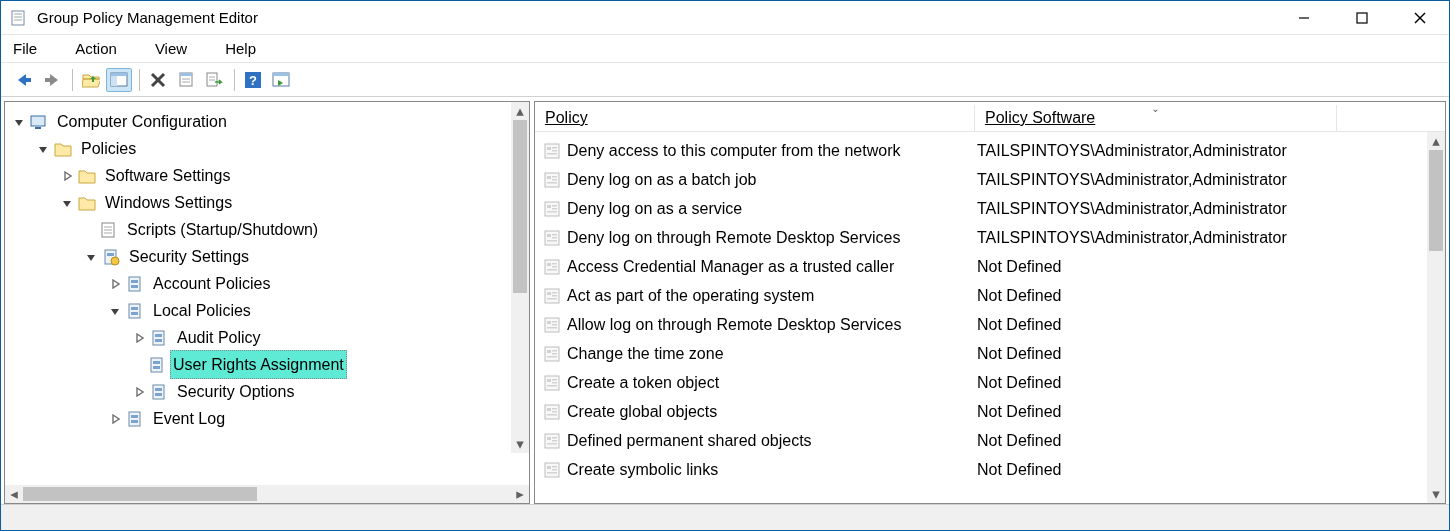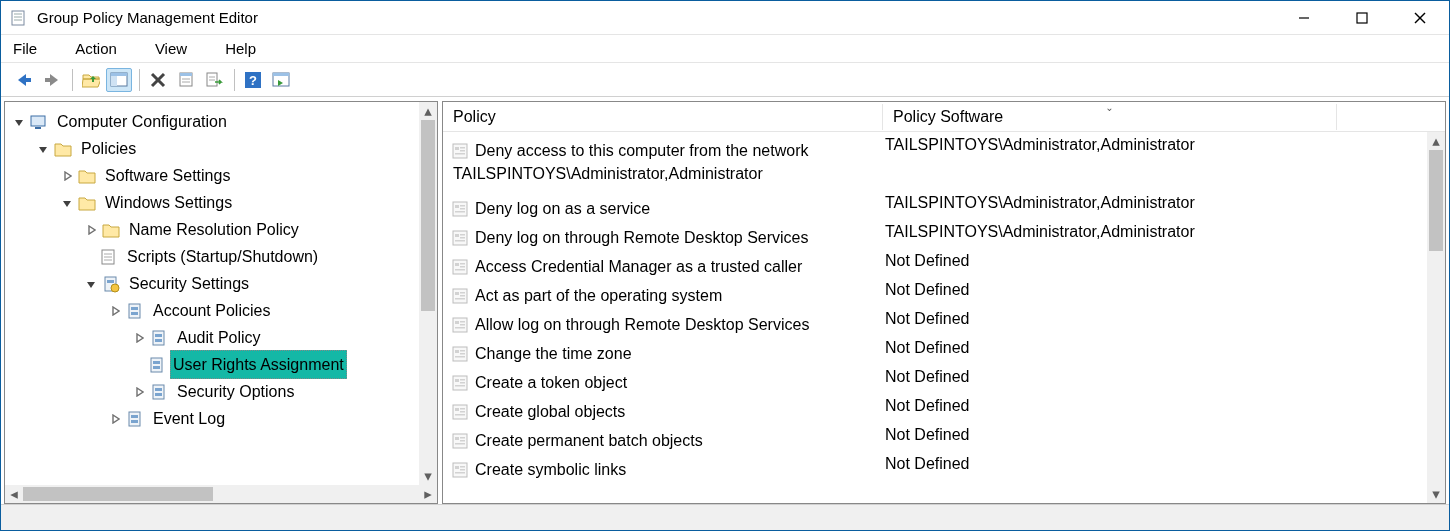--- a/index.html
+++ b/index.html
@@ -13,45 +13,45 @@
   .win-btn { width:58px; height:100%; display:flex; align-items:center; justify-content:center; }
   .win-btn svg { display:block; }
   .menubar { height:28px; display:flex; align-items:center; padding-left:12px; gap:38px; background:#fff; border-bottom:1px solid #e5e5e5;}
   .menubar span { font-size:15px; }
   .toolbar { height:34px; display:flex; align-items:center; padding-left:10px; background:#fff; border-bottom:1px solid #d0d0d0; }
   .toolbar .tb { width:26px; height:24px; margin-right:2px; display:flex; align-items:center; justify-content:center; border:1px solid transparent; border-radius:2px;}
   .toolbar .tb.sel { background:#cde6f7; border:1px solid #7ab5e0;}
   .toolbar .sep { width:1px; height:22px; background:#c0c0c0; margin:0 5px;}
   .workarea { flex:1; display:flex; border-top:1px solid #fff; overflow:hidden; padding:3px 3px 0 3px; gap:4px; background:#fff; }
   .pane { border:1px solid #888; background:#fff; position:relative; display:flex; flex-direction:column; overflow:hidden;}
-  .left-pane { width:434px; }
+  .left-pane { width:526px;gap:32px; }
   .right-pane { flex:1; }
   .tree-scroll { flex:1; overflow:hidden; position:relative; padding:6px 0 0 0;}
   .tree { font-size:16px; line-height:27px; }
   .tree-row { display:flex; align-items:center; white-space:nowrap; height:27px;}
   .tw { display:inline-flex; width:16px; height:16px; align-items:center; justify-content:center; margin-right:2px;}
   .tw svg { display:block;}
   .node-icon { width:20px; height:18px; display:inline-flex; align-items:center; justify-content:center; margin-right:6px;}
-  .tree-row.selected .label{ background:#14b8a6; border:1px dotted #888; padding:0 2px; margin-left:-3px;}
+  .tree-row.selected .label{ background:#5eead4; border:1px dotted #888; padding:0 2px; margin-left:-3px;}
   .tree-row .label{ padding:0 2px;}
   .vscroll { position:absolute; right:0; top:0; width:18px; bottom:0; background:#f0f0f0; display:flex; flex-direction:column;}
   .vscroll .arrow { height:18px; display:flex; align-items:center; justify-content:center; color:#606060;}
   .vscroll .track { flex:1; position:relative;}
   .hscroll { height:18px; background:#f0f0f0; display:flex; align-items:center;}
   .hscroll .arrow { width:18px; display:flex; align-items:center; justify-content:center; color:#606060;}
   .hscroll .track { flex:1; position:relative; height:100%;}
   .hscroll .thumb { position:absolute; top:2px; bottom:2px; background:#c2c2c2; border-radius:0;}
   .vscroll .thumb { position:absolute; left:2px; right:2px; background:#c2c2c2;}
-  .list-header { height:30px; display:flex; border-bottom:1px solid #e5e5e5; font-size:16px; align-items:center; padding-right:18px;}
+  .list-header { height:30px; display:flex; border-bottom:1px solid #e5e5e5; font-size:16px; align-items:flex-end; padding-right:18px;text-decoration:underline;}
   .list-header .col { padding:4px 10px; display:flex; align-items:center; border-right:1px solid #e5e5e5; position:relative;}
   .col-policy { width:440px;}
   .col-setting { flex:1;}
   .sort-ind { position:absolute; left:50%; top:-2px; transform:translateX(-50%); color:#5a5a5a; font-size:10px;}
   .list-body { flex:1; overflow:hidden; position:relative; padding-top:4px;}
-  .list-row { display:flex; height:29px; font-size:16px; padding-left:8px;}
+  .list-row { display:flex; height:29px; align-items:center; font-size:16px; padding-left:8px;}
   .list-row .cell-policy { width:432px; display:flex; align-items:center; gap:6px;}
   .list-row .cell-setting { flex:1; padding-left:2px;}
   .pol-icon { width:18px; height:18px; display:inline-flex; align-items:center; justify-content:center; opacity:0.65;}
   .cutoff { color:#000;}
   .statusbar { height:26px; border-top:1px solid #d0d0d0; background:#f0f0f0;}
 </style>
 </head>
 <body>
 
 <svg width="0" height="0" style="position:absolute">
@@ -254,66 +254,66 @@
                   <use href="#twisty-open"></use>
                 </svg>
               </span>
             <span class="node-icon">
                 <svg width="18" height="18">
                   <use href="#folder"></use>
                 </svg>
               </span>
             <span class="label">Windows Settings</span>
           </div>
+          <div class="tree-row" style="padding-left:94px">
+            <span class="node-icon">
+                <svg width="18" height="18">
+                  <use href="#scroll-doc"></use>
+                </svg>
+              </span>
+            <span class="label">Scripts (Startup/Shutdown)</span>
+          </div>
           <div class="tree-row" style="padding-left:78px">
             <span class="tw">
                 <svg width="10" height="10">
+                  <use href="#twisty-open"></use>
+                </svg>
+              </span>
+            <span class="node-icon">
+                <svg width="18" height="18">
+                  <use href="#sec-node-lock"></use>
+                </svg>
+              </span>
+            <span class="label">Security Settings</span>
+          </div>
+          <div class="tree-row" style="padding-left:102px">
+            <span class="tw">
+                <svg width="10" height="10">
                   <use href="#twisty-closed"></use>
                 </svg>
               </span>
             <span class="node-icon">
                 <svg width="18" height="18">
-                  <use href="#folder"></use>
-                </svg>
-              </span>
-            <span class="label">Name Resolution Policy</span>
-          </div>
-          <div class="tree-row" style="padding-left:94px">
-            <span class="node-icon">
-                <svg width="18" height="18">
-                  <use href="#scroll-doc"></use>
-                </svg>
-              </span>
-            <span class="label">Scripts (Startup/Shutdown)</span>
-          </div>
-          <div class="tree-row" style="padding-left:78px">
+                  <use href="#sec-node"></use>
+                </svg>
+              </span>
+            <span class="label">Account Policies</span>
+          </div>
+          <div class="tree-row" style="padding-left:102px">
             <span class="tw">
                 <svg width="10" height="10">
                   <use href="#twisty-open"></use>
                 </svg>
               </span>
             <span class="node-icon">
                 <svg width="18" height="18">
-                  <use href="#sec-node-lock"></use>
-                </svg>
-              </span>
-            <span class="label">Security Settings</span>
-          </div>
-          <div class="tree-row" style="padding-left:102px">
-            <span class="tw">
-                <svg width="10" height="10">
-                  <use href="#twisty-closed"></use>
-                </svg>
-              </span>
-            <span class="node-icon">
-                <svg width="18" height="18">
                   <use href="#sec-node"></use>
                 </svg>
               </span>
-            <span class="label">Account Policies</span>
+            <span class="label">Local Policies</span>
           </div>
           <div class="tree-row" style="padding-left:126px">
             <span class="tw">
                 <svg width="10" height="10">
                   <use href="#twisty-closed"></use>
                 </svg>
               </span>
             <span class="node-icon">
                 <svg width="18" height="18">
                   <use href="#sec-node"></use>
@@ -391,20 +391,28 @@
               <span class="pol-icon">
                 <svg width="16" height="16">
                   <use href="#policy-item"></use>
                 </svg>
               </span>
               <span>Deny access to this computer from the network</span>
             </div>
             <div class="cell-setting">TAILSPINTOYS\Administrator,Administrator</div>
           </div>
           <div class="list-row">
+            <div class="cell-policy">
+              <span class="pol-icon">
+                <svg width="16" height="16">
+                  <use href="#policy-item"></use>
+                </svg>
+              </span>
+              <span>Deny log on as a batch job</span>
+            </div>
             <div class="cell-setting">TAILSPINTOYS\Administrator,Administrator</div>
           </div>
           <div class="list-row">
             <div class="cell-policy">
               <span class="pol-icon">
                 <svg width="16" height="16">
                   <use href="#policy-item"></use>
                 </svg>
               </span>
               <span>Deny log on as a service</span>
@@ -488,21 +496,21 @@
             </div>
             <div class="cell-setting">Not Defined</div>
           </div>
           <div class="list-row">
             <div class="cell-policy">
               <span class="pol-icon">
                 <svg width="16" height="16">
                   <use href="#policy-item"></use>
                 </svg>
               </span>
-              <span>Create permanent batch objects</span>
+              <span>Defined permanent shared objects</span>
             </div>
             <div class="cell-setting">Not Defined</div>
           </div>
           <div class="list-row">
             <div class="cell-policy">
               <span class="pol-icon">
                 <svg width="16" height="16">
                   <use href="#policy-item"></use>
                 </svg>
               </span>

